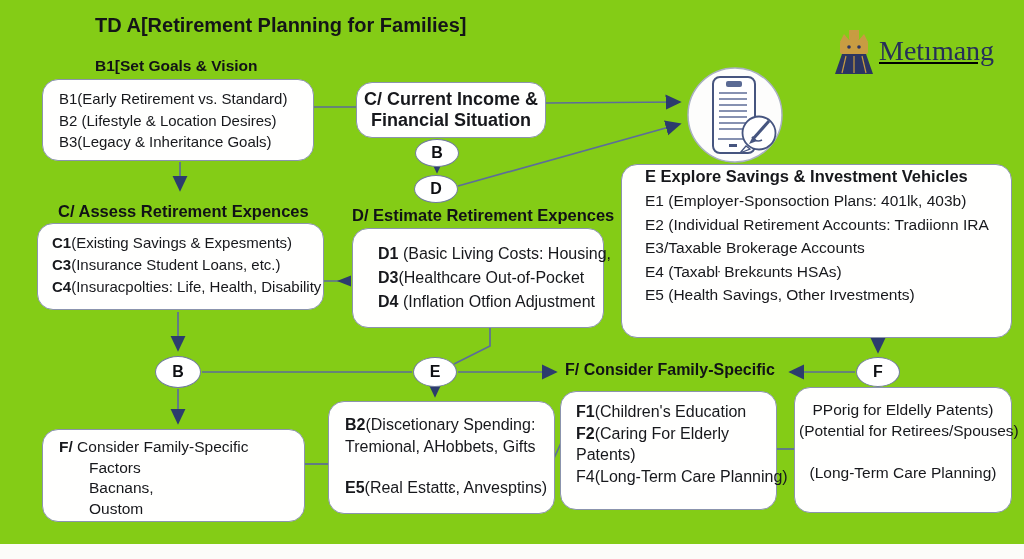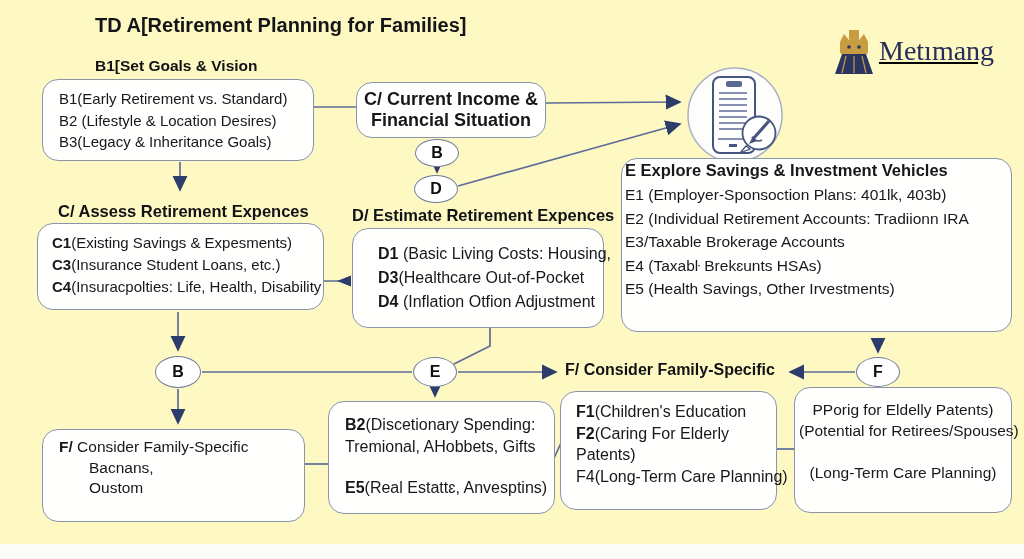--- a/index.html
+++ b/index.html
@@ -1,34 +1,34 @@
 <!DOCTYPE html>
 <html><head>
 <meta charset="utf-8">
 <style>
   * { margin:0; padding:0; box-sizing:border-box; }
   html,body { width:1024px; height:559px; }
   body { font-family:"Liberation Sans", sans-serif; background:#fcfcf9; }
-  .canvas { position:relative; width:1024px; height:544px; background:#fef9c3; overflow:hidden; }
+  .canvas { position:relative; width:1024px; height:544px; background:#84cc16; overflow:hidden; }
   .wires { position:absolute; left:0; top:0; width:1024px; height:559px; }
   .box { position:absolute; background:#fffffe; border:1.6px solid #8b94ad; border-radius:16px; color:#17181c; }
   .ln { white-space:nowrap; }
   .b { font-weight:700; }
   .hd { position:absolute; font-weight:700; color:#111216; white-space:nowrap; }
   .node { position:absolute; background:#fff; border:1.7px solid #707c9c; border-radius:50%;
           display:flex; align-items:center; justify-content:center; font-weight:700;
           font-size:16px; color:#0e0f13; }
   .title { position:absolute; left:95px; top:14px; font-size:20px; font-weight:700; color:#141518; }
   .logo { position:absolute; left:829px; top:26px; display:flex; align-items:center;text-decoration:underline; }
   .logo-text { font-family:"Liberation Serif", serif; font-size:28px; color:#262f58; margin-left:4px; }
 
   .goals-box { left:42px; top:79px; width:272px; height:82px; padding:8px 0 0 16px; font-size:15px; line-height:21.5px; }
   .current-box { left:356px; top:82px; width:190px; height:56px; text-align:center; padding-top:6px;
                  font-weight:700; font-size:18px; line-height:21px; }
-  .explore-box { left:621px; top:158px; width:391px; height:174px; padding:2px 0 0 3px; }
+  .explore-box { left:621px; top:164px; width:391px; height:174px; padding:2px 0 0 23px; }
   .explore-box .tt { font-size:16.5px; font-weight:700; margin-bottom:3px; white-space:nowrap; }
   .explore-box .ln { font-size:15.5px; line-height:23.5px; }
   .assess-box { left:37px; top:223px; width:287px; height:87px; padding:8px 12px 0 14px; font-size:15px; line-height:22px; }
   .estimate-box { left:352px; top:228px; width:252px; height:100px; padding:13px 0 0 25px; font-size:16px; line-height:24px; }
   .family-box { left:42px; top:429px; width:263px; height:93px; padding:7px 0 0 16px; font-size:15.5px; line-height:20.5px; }
   .family-box .indent { padding-left:30px; }
   .disc-box { left:328px; top:401px; width:227px; height:113px; padding:12px 0 0 16px; font-size:16px; line-height:22px; }
   .disc-box .gap { margin-top:19px; }
   .children-box { left:560px; top:391px; width:217px; height:119px; padding:9px 0 0 15px; font-size:16px; line-height:21.5px; }
   .elderly-box { left:794px; top:387px; width:218px; height:126px; padding:11px 4px 0 4px; text-align:center;
@@ -157,20 +157,21 @@
   </div>
 
   <div class="node node-b-upper">B</div>
   <div class="node node-d-upper">D</div>
   <div class="node node-b-lower">B</div>
   <div class="node node-e-lower">E</div>
   <div class="node node-f-lower">F</div>
 
   <div class="box family-box">
     <div class="ln"><span class="b">F/</span><span> Consider Family-Specific</span></div>
+    <div class="ln indent">Factors</div>
     <div class="ln indent">Bacnans,</div>
     <div class="ln indent">Oustom</div>
   </div>
 
   <div class="box disc-box">
     <div class="ln"><span class="b">B2</span><span>(Discetionary Spending:</span></div>
     <div class="ln">Tremional, AHobbets, Gifts</div>
     <div class="ln gap"><span class="b">E5</span><span>(Real Estattɛ, Anvesptins)</span></div>
   </div>
 

